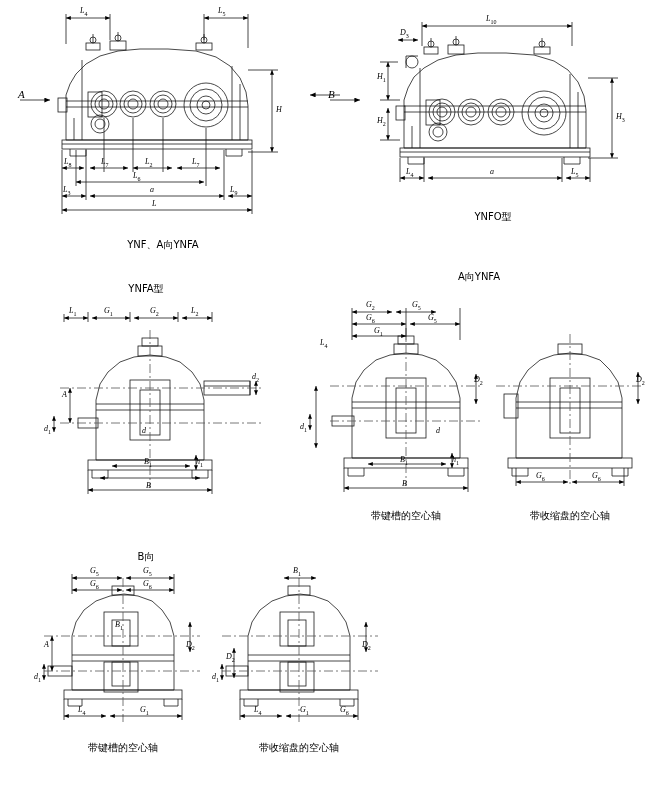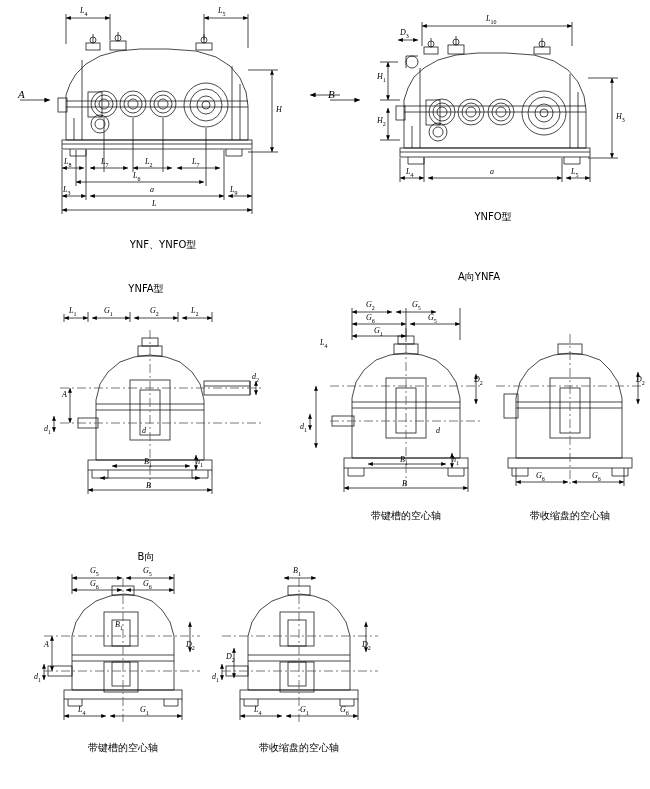--- a/index.html
+++ b/index.html
@@ -439,21 +439,21 @@
   <div class="dimlbl" style="left:140px;top:705px;">G<sub>1</sub></div>
 
   <div class="dimlbl" style="left:293px;top:566px;">B<sub>1</sub></div>
   <div class="dimlbl" style="left:226px;top:652px;">D<sub>2</sub></div>
   <div class="dimlbl" style="left:362px;top:640px;">D<sub>2</sub></div>
   <div class="dimlbl" style="left:212px;top:672px;">d<sub>1</sub></div>
   <div class="dimlbl" style="left:254px;top:705px;">L<sub>4</sub></div>
   <div class="dimlbl" style="left:300px;top:705px;">G<sub>1</sub></div>
   <div class="dimlbl" style="left:340px;top:705px;">G<sub>6</sub></div>
 
-  <div class="cap cn" style="left:118px;top:238px;width:90px;">YNF、YNFO型</div>
+  <div class="cap cn" style="left:118px;top:238px;width:90px;">YNF、A向YNFA</div>
   <div class="cap cn" style="left:463px;top:193px;width:60px;margin-top:17px;">YNFO型</div>
   <div class="cap cn" style="left:106px;top:282px;width:80px;">YNFA型</div>
   <div class="cap cn" style="left:434px;top:270px;width:90px;">A向YNFA</div>
   <div class="cap cn" style="left:116px;top:550px;width:60px;">B向</div>
   <div class="cap cn" style="left:336px;top:509px;width:140px;">带键槽的空心轴</div>
   <div class="cap cn" style="left:500px;top:509px;width:140px;">带收缩盘的空心轴</div>
   <div class="cap cn" style="left:53px;top:741px;width:140px;">带键槽的空心轴</div>
   <div class="cap cn" style="left:229px;top:741px;width:140px;">带收缩盘的空心轴</div>
 
 

